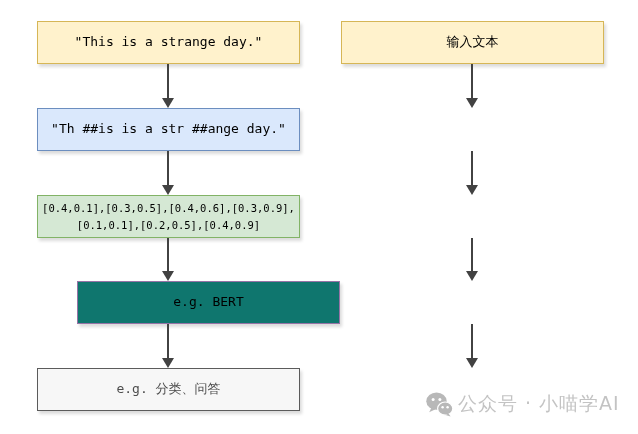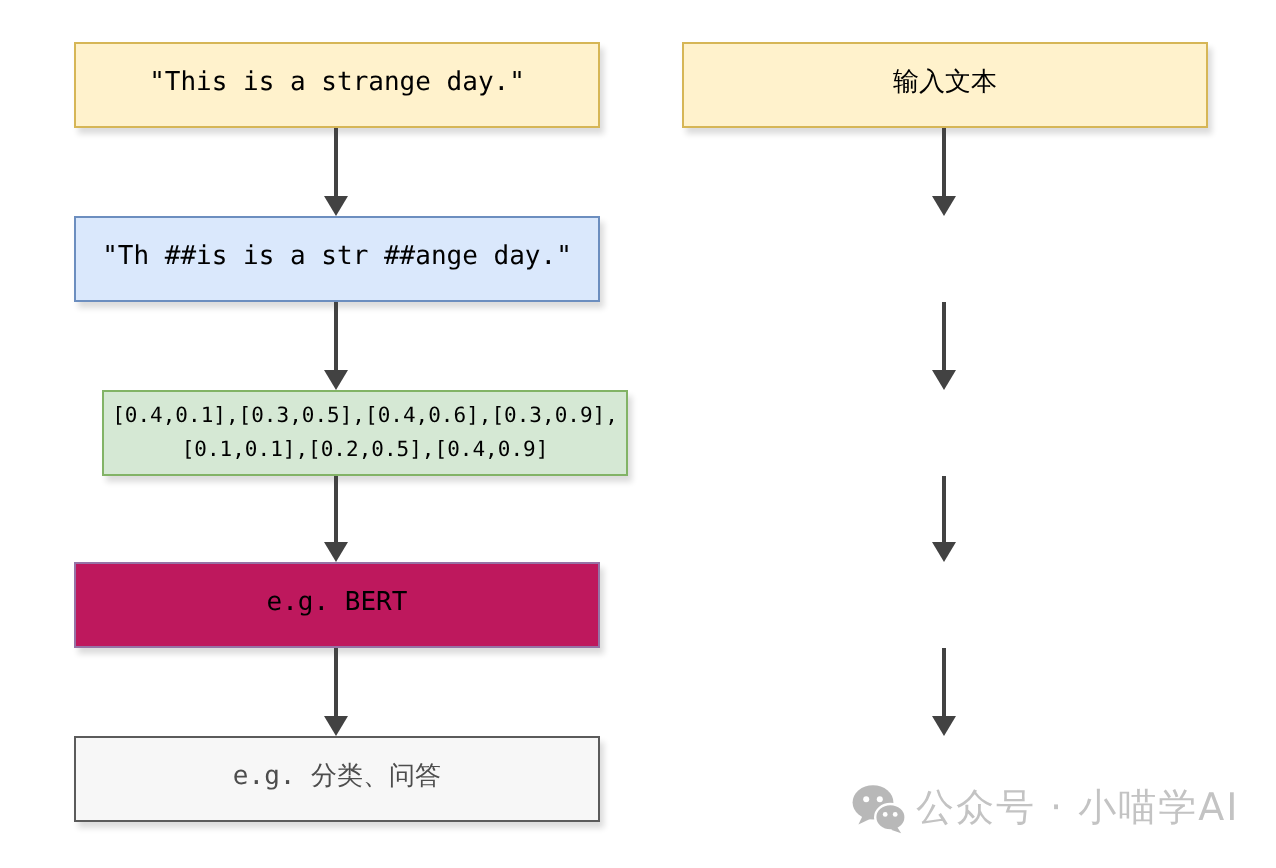--- a/index.html
+++ b/index.html
@@ -19,23 +19,23 @@
     text-align:center;
     font-size:13px;
     color:#000000;
     white-space:pre-line;
     box-shadow:2px 3px 3px rgba(0,0,0,0.14);
     line-height:1.45;
   }
   .node--yellow{background:#FFF2CC;border-color:#D6B656;}
   .node--blue{background:#DAE8FC;border-color:#6C8EBF;}
   .node--green{background:#D5E8D4;border-color:#82B366;}
-  .node--purple{background:#be185d;border-color:#9673A6;}
+  .node--purple{background:#0f766e;border-color:#9673A6;margin-left:40px;}
   .node--gray{background:#F7F7F7;border-color:#5b5b5b;color:#4d4d4d;}
-  .node--small{font-size:10.5px;line-height:1.55;margin-left:14px;}
+  .node--small{font-size:10.5px;line-height:1.55;}
 
   .col-left{left:37px;}
   .col-right{left:341px;}
   .row-1{top:21px;}
   .row-2{top:108px;}
   .row-3{top:195px;}
   .row-4{top:281px;}
   .row-5{top:368px;}
 
   .arrow{position:absolute;width:0;}

